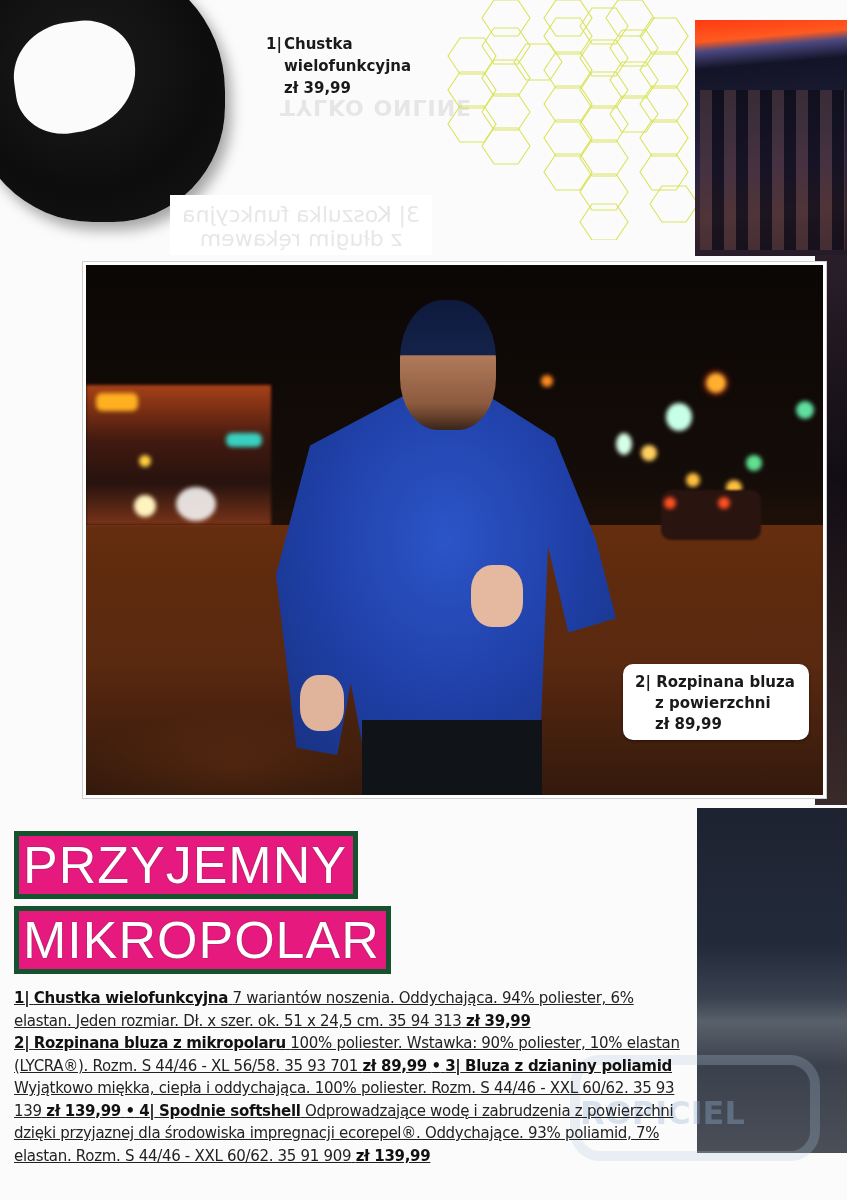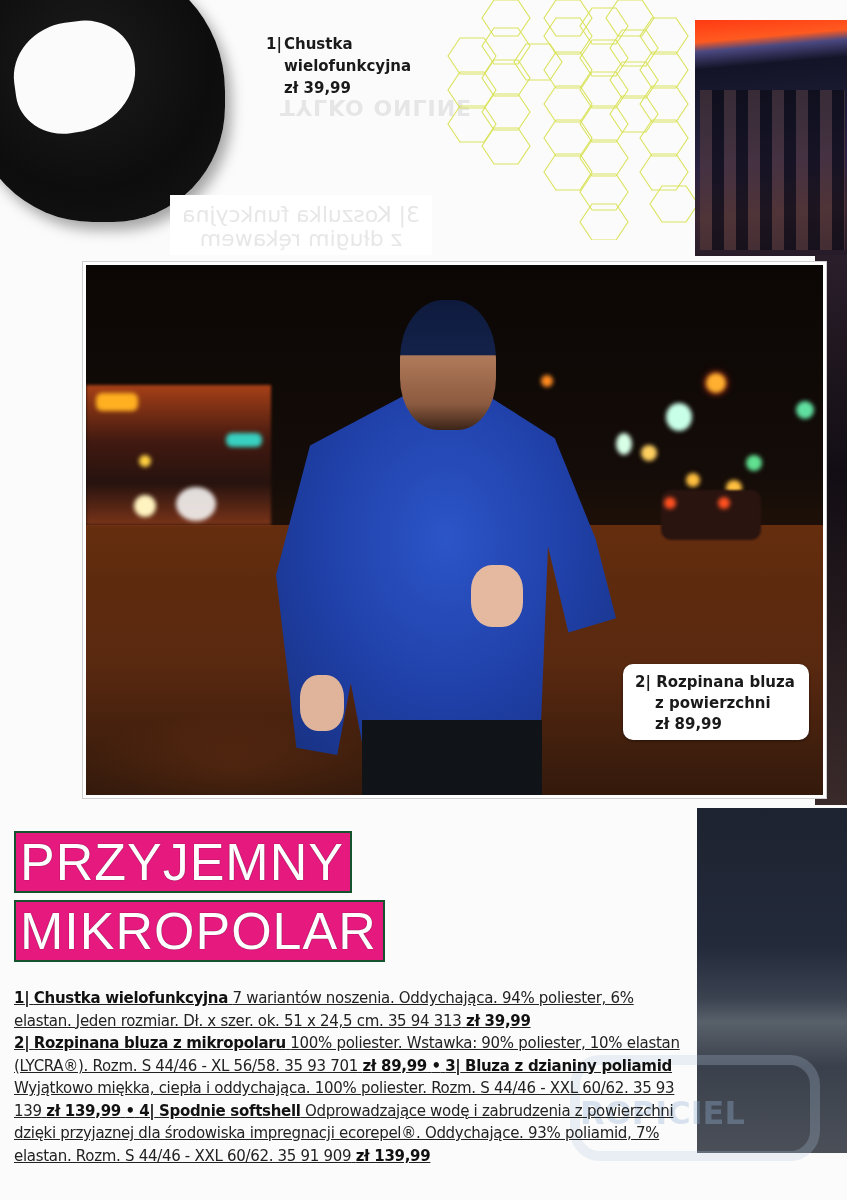--- a/index.html
+++ b/index.html
@@ -118,21 +118,21 @@
       border-radius: 30px; border: 10px solid rgba(180,200,225,0.25);
       color: rgba(150,180,215,0.35); font-weight: bold; font-size: 32px;
       line-height: 40px; text-align: left; padding-top: 28px; box-sizing: border-box;
     }
 
     .headline { left: 14px; top: 831px; }
     .headline-line {
       display: inline-block; background: #e6197e; color: #ffffff;
       font-family: "Liberation Sans", sans-serif; font-size: 52px; line-height: 54px;
       letter-spacing: 1px; padding: 2px 6px 2px 4px;
-      border: 2px solid #14532d;
+      border: 5px solid #14532d;
       text-shadow: 0 0 1px #3a0a20;
       margin-bottom: 7px;
     }
 
     .body-text {
       left: 14px; top: 987px; width: 680px;
       font-size: 15px; line-height: 22.5px; color: #222;
       font-family: "DejaVu Sans", sans-serif;
       letter-spacing: -0.3px;
       text-decoration: underline;

